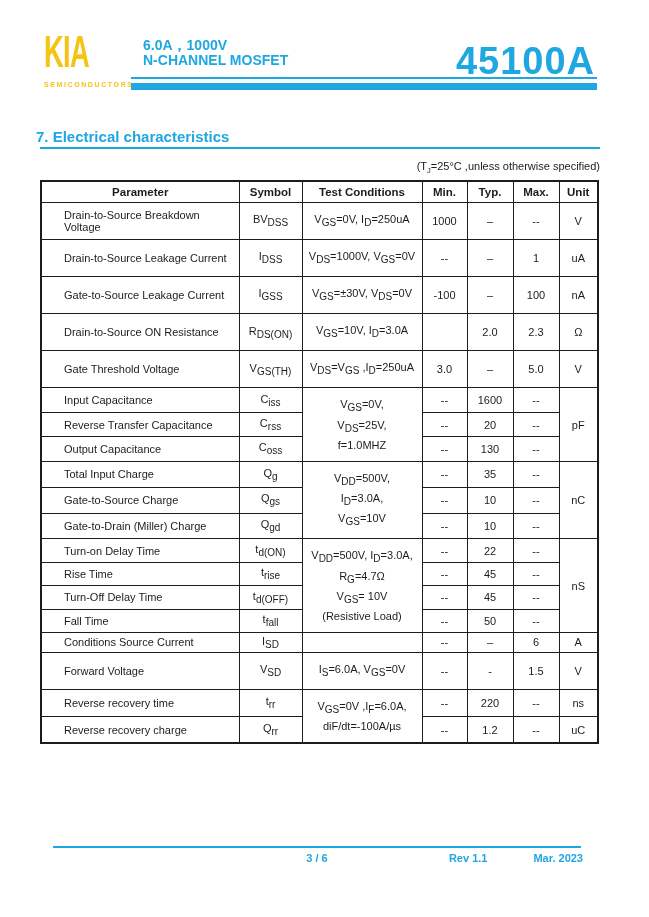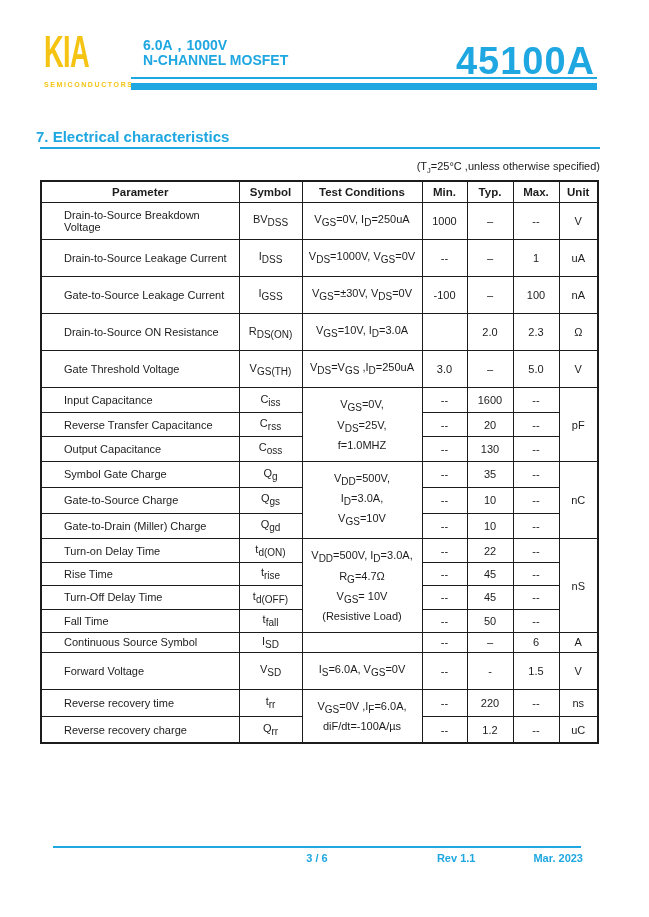--- a/index.html
+++ b/index.html
@@ -87,21 +87,21 @@
   }
   .page-indicator{
     position:absolute;left:53px;top:852px;width:528px;
     text-align:center;color:var(--accent);
     font-size:11px;font-weight:bold;
   }
   .revision{
     position:absolute;right:66px;top:852px;
     color:var(--accent);font-size:11px;font-weight:bold;
   }
-  .revision .rev-date{margin-left:12px;padding-left:46px;}
+  .revision .rev-date{padding-left:46px;}
 </style>
 </head>
 <body>
 
 <div class="page">
 
   <header>
     <div class="logo-text">KIA</div>
     <div class="logo-sub">SEMICONDUCTORS</div>
     <div class="spec-block">
@@ -202,21 +202,21 @@
           <td class="center">--</td>
         </tr>
         <tr>
           <td class="param">Output Capacitance</td>
           <td class="center">C<sub>oss</sub></td>
           <td class="center">--</td>
           <td class="center">130</td>
           <td class="center">--</td>
         </tr>
         <tr>
-          <td class="param">Symbol Gate Charge</td>
+          <td class="param">Total Input Charge</td>
           <td class="center">Q<sub>g</sub></td>
           <td class="center cond" rowspan="3">V<sub>DD</sub>=500V,<br>I<sub>D</sub>=3.0A,<br>V<sub>GS</sub>=10V</td>
           <td class="center">--</td>
           <td class="center">35</td>
           <td class="center">--</td>
           <td class="center" rowspan="3">nC</td>
         </tr>
         <tr>
           <td class="param">Gate-to-Source Charge</td>
           <td class="center">Q<sub>gs</sub></td>
@@ -255,21 +255,21 @@
           <td class="center">--</td>
         </tr>
         <tr>
           <td class="param">Fall Time</td>
           <td class="center">t<sub>fall</sub></td>
           <td class="center">--</td>
           <td class="center">50</td>
           <td class="center">--</td>
         </tr>
         <tr>
-          <td class="param">Continuous Source Symbol</td>
+          <td class="param">Conditions Source Current</td>
           <td class="center">I<sub>SD</sub></td>
           <td class="center cond"></td>
           <td class="center">--</td>
           <td class="center">–</td>
           <td class="center">6</td>
           <td class="center">A</td>
         </tr>
         <tr>
           <td class="param">Forward Voltage</td>
           <td class="center">V<sub>SD</sub></td>

